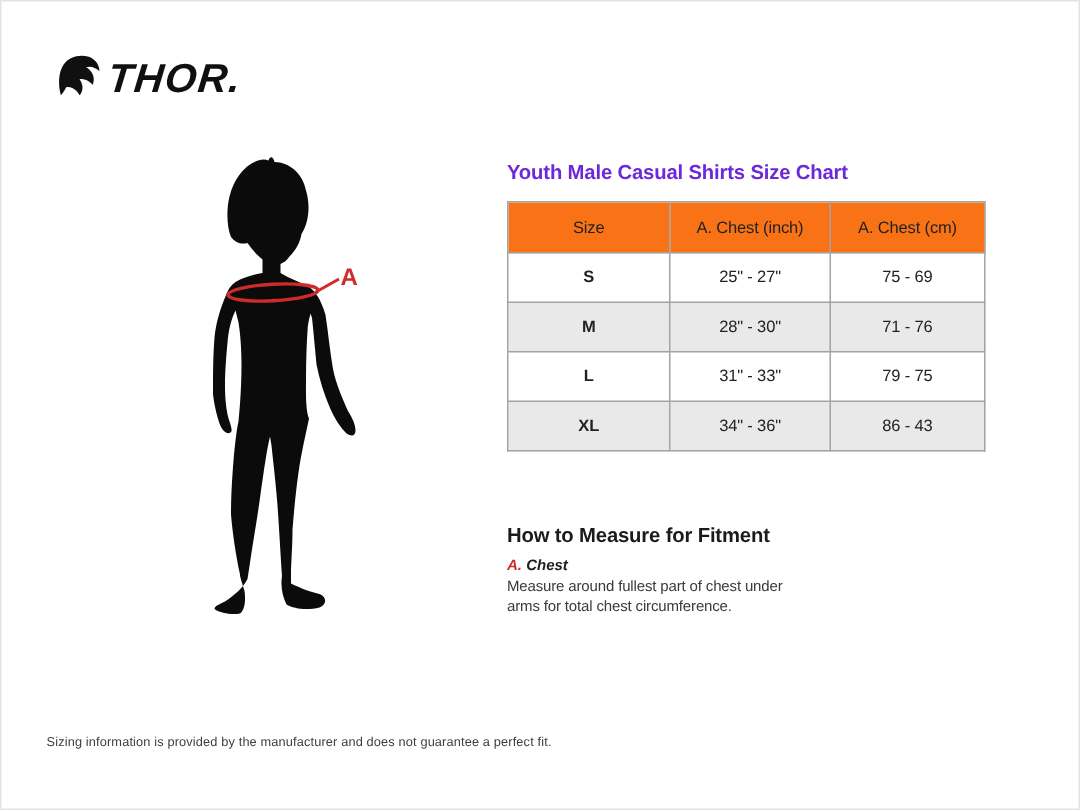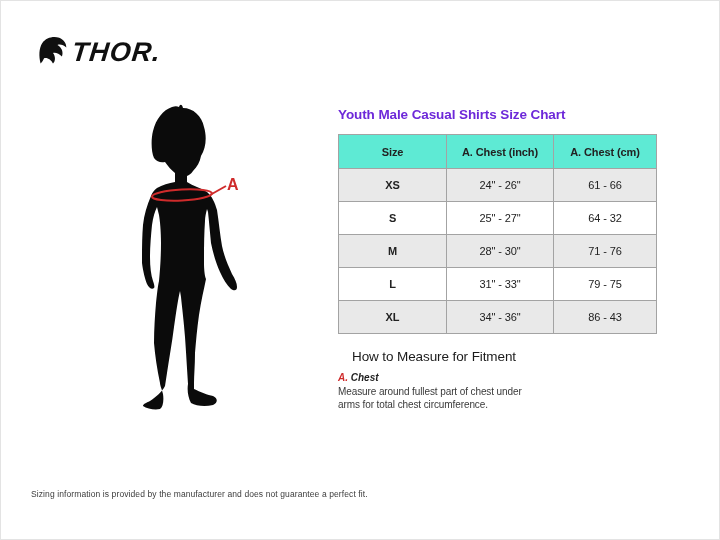--- a/index.html
+++ b/index.html
@@ -29,27 +29,27 @@
     border-collapse:collapse;table-layout:fixed;
     font-size:11px;color:#222;
   }
   table.size-table th,table.size-table td{
     border:1px solid #a3a3a3;text-align:center;vertical-align:middle;
     padding:0;height:32px;letter-spacing:-0.1px;
   }
   table.size-table col.c1{width:108px;}
   table.size-table col.c2{width:107px;}
   table.size-table col.c3{width:103px;}
-  table.size-table thead th{background:#5eead4;font-weight:bold;height:33px;margin-top:10px;}
+  table.size-table thead th{background:#f97316;font-weight:normal;height:33px;margin-top:10px;}
   table.size-table td.size-cell{font-weight:bold;}
   table.size-table tr.alt td{background:#e9e9e9;}
   table.size-table tr.plain td{background:#ffffff;}
   .howto-title{
-    position:absolute;left:351px;top:348px;margin:0;
-    font-size:13.5px;font-weight:normal;letter-spacing:-0.1px;color:#1b1b1b;
+    position:absolute;left:337px;top:348px;margin:0;
+    font-size:13.5px;font-weight:bold;letter-spacing:-0.1px;color:#1b1b1b;
   }
   .measure-item{
     position:absolute;left:337px;top:371px;
     font-size:10px;font-weight:bold;color:#1e1e1e;font-style:italic;
   }
   .measure-item .marker{color:#cf2b2b;}
   .measure-desc{
     position:absolute;left:337px;top:384px;margin:0;width:205px;
     font-size:10px;line-height:13px;color:#3a3a3a;letter-spacing:-0.1px;
   }
@@ -153,29 +153,24 @@
         <col class="c3">
       </colgroup>
     <thead>
       <tr>
         <th>Size</th>
         <th>A. Chest (inch)</th>
         <th>A. Chest (cm)</th>
       </tr>
     </thead>
     <tbody>
-      <tr class="alt">
-        <td class="size-cell">XS</td>
-        <td>24" - 26"</td>
-        <td>61 - 66</td>
-      </tr>
       <tr class="plain">
         <td class="size-cell">S</td>
         <td>25" - 27"</td>
-        <td>64 - 32</td>
+        <td>75 - 69</td>
       </tr>
       <tr class="alt">
         <td class="size-cell">M</td>
         <td>28" - 30"</td>
         <td>71 - 76</td>
       </tr>
       <tr class="plain">
         <td class="size-cell">L</td>
         <td>31" - 33"</td>
         <td>79 - 75</td>

